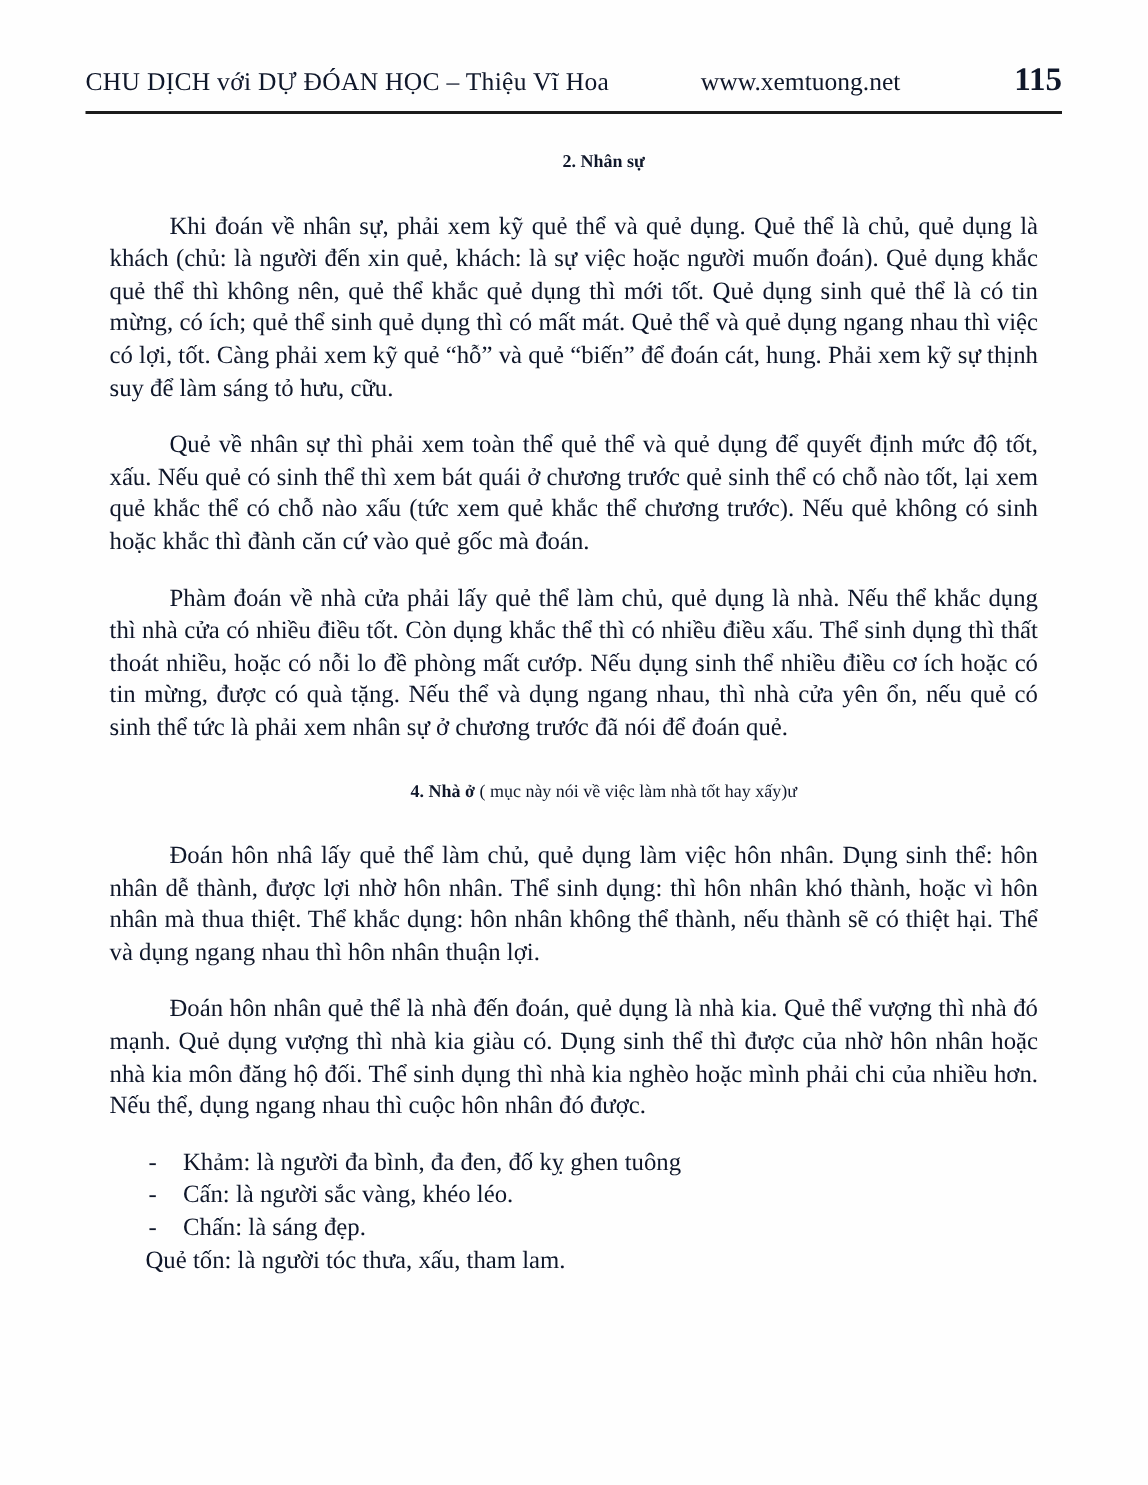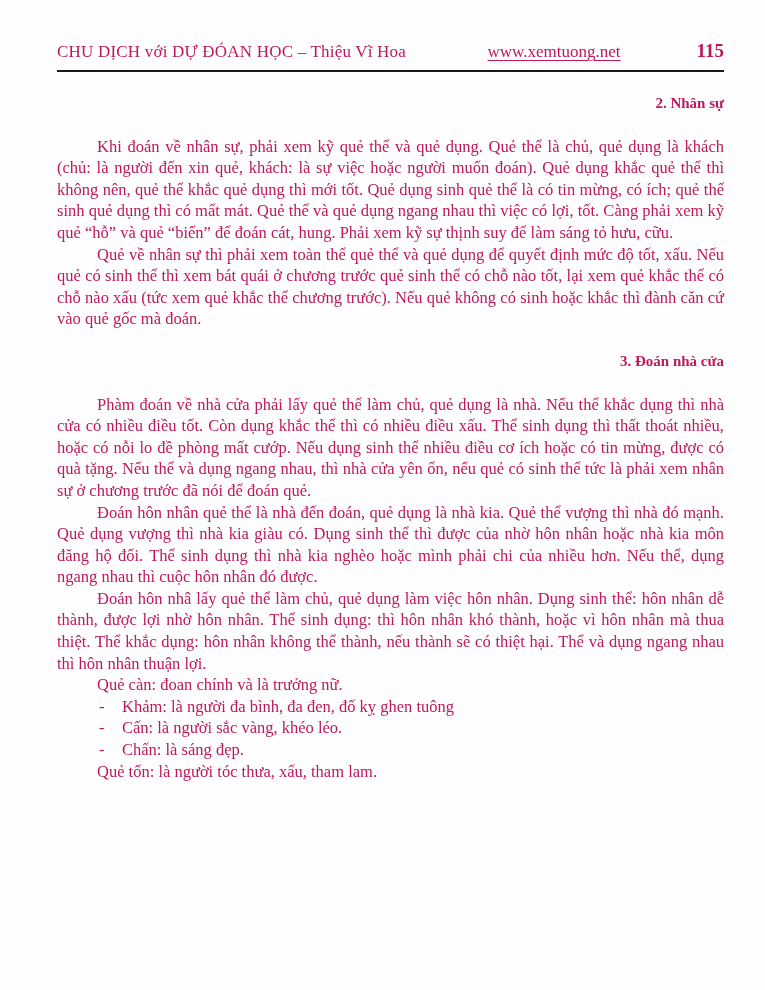--- a/index.html
+++ b/index.html
@@ -2,59 +2,59 @@
 <html><head>
 <meta charset="utf-8">
 <style>
   html, body { margin: 0; padding: 0; background: #ffffff; }
   .page {
     position: relative;
     width: 765px;
     height: 990px;
     box-sizing: border-box;
     background: #fefefe;
-    padding: 40px 41px 0 57px;
+    padding: 40px 57px 0 57px;
     font-family: "Liberation Serif", "DejaVu Serif", serif;
-    color: #be185d;
+    color: #0f172a;
     overflow: hidden;
   }
   .hdr {
     display: flex;
     align-items: baseline;
     font-size: 17px;
     white-space: nowrap;
   }
   .hdr-title { flex: 1 1 auto; letter-spacing: 0.2px; }
-  .hdr-url { text-decoration: underline; text-underline-offset: 3px; }
+  .hdr-url { text-underline-offset: 3px; }
   .hdr-page {
     margin-left: 76px;
     font-weight: bold;
-    font-size: 19px;
+    font-size: 22px;
     text-align: right;
   }
   .rule {
     border: 0;
     border-top: 2.5px solid #1c1c1c;
     margin: 8px 0 0 0;
   }
   .content {
     margin-top: 12px;
     font-size: 16.5px;
     line-height: 21.6px;
     text-align: justify;
   }
   .content h3 {
-    font-size: 15px;
+    font-size: 12px;
     font-weight: bold;
     margin: 21px 0;
     padding-left: 40px;
-    text-align: right;
+    text-align: center;
   }
   .content h3 .h-rest { font-weight: normal; }
-  .content p { margin: 0; text-indent: 40px; }
+  .content p { margin: 16px; text-indent: 40px; }
   .plain-line { margin: 0; padding-left: 40px; text-indent: 0; text-align: left; }
   .li {
     display: flex;
     margin: 0;
     padding-left: 42px;
     text-align: left;
   }
   .li .dash { width: 23px; flex: 0 0 auto; }
   .li .li-text { flex: 1 1 auto; }
 </style>
@@ -70,28 +70,27 @@
   </div>
 
   <hr class="rule">
 
   <div class="content">
 
     <h3>2. Nhân sự</h3>
     <p>Khi đoán về nhân sự, phải xem kỹ quẻ thể và quẻ dụng. Quẻ thể là chủ, quẻ dụng là khách (chủ: là người đến xin quẻ, khách: là sự việc hoặc người muốn đoán). Quẻ dụng khắc quẻ thể thì không nên, quẻ thể khắc quẻ dụng thì mới tốt. Quẻ dụng sinh quẻ thể là có tin mừng, có ích; quẻ thể sinh quẻ dụng thì có mất mát. Quẻ thể và quẻ dụng ngang nhau thì việc có lợi, tốt. Càng phải xem kỹ quẻ “hỗ” và quẻ “biến” để đoán cát, hung. Phải xem kỹ sự thịnh suy để làm sáng tỏ hưu, cữu.</p>
     <p>Quẻ về nhân sự thì phải xem toàn thể quẻ thể và quẻ dụng để quyết định mức độ tốt, xấu. Nếu quẻ có sinh thể thì xem bát quái ở chương trước quẻ sinh thể có chỗ nào tốt, lại xem quẻ khắc thể có chỗ nào xấu (tức xem quẻ khắc thể chương trước). Nếu quẻ không có sinh hoặc khắc thì đành căn cứ vào quẻ gốc mà đoán.</p>
 
-    <h3>3. Đoán nhà cửa</h3>
     <p>Phàm đoán về nhà cửa phải lấy quẻ thể làm chủ, quẻ dụng là nhà. Nếu thể khắc dụng thì nhà cửa có nhiều điều tốt. Còn dụng khắc thể thì có nhiều điều xấu. Thể sinh dụng thì thất thoát nhiều, hoặc có nỗi lo đề phòng mất cướp. Nếu dụng sinh thể nhiều điều cơ ích hoặc có tin mừng, được có quà tặng. Nếu thể và dụng ngang nhau, thì nhà cửa yên ổn, nếu quẻ có sinh thể tức là phải xem nhân sự ở chương trước đã nói để đoán quẻ.</p>
 
+    <h3><span>4. Nhà ở</span><span class="h-rest"> ( mục này nói về việc làm nhà tốt hay xấy)ư</span></h3>
 
+    <p>Đoán hôn nhâ lấy quẻ thể làm chủ, quẻ dụng làm việc hôn nhân. Dụng sinh thể: hôn nhân dễ thành, được lợi nhờ hôn nhân. Thể sinh dụng: thì hôn nhân khó thành, hoặc vì hôn nhân mà thua thiệt. Thể khắc dụng: hôn nhân không thể thành, nếu thành sẽ có thiệt hại. Thể và dụng ngang nhau thì hôn nhân thuận lợi.</p>
     <p>Đoán hôn nhân quẻ thể là nhà đến đoán, quẻ dụng là nhà kia. Quẻ thể vượng thì nhà đó mạnh. Quẻ dụng vượng thì nhà kia giàu có. Dụng sinh thể thì được của nhờ hôn nhân hoặc nhà kia môn đăng hộ đối. Thể sinh dụng thì nhà kia nghèo hoặc mình phải chi của nhiều hơn. Nếu thể, dụng ngang nhau thì cuộc hôn nhân đó được.</p>
-    <p>Đoán hôn nhâ lấy quẻ thể làm chủ, quẻ dụng làm việc hôn nhân. Dụng sinh thể: hôn nhân dễ thành, được lợi nhờ hôn nhân. Thể sinh dụng: thì hôn nhân khó thành, hoặc vì hôn nhân mà thua thiệt. Thể khắc dụng: hôn nhân không thể thành, nếu thành sẽ có thiệt hại. Thể và dụng ngang nhau thì hôn nhân thuận lợi.</p>
 
-    <div class="plain-line">Quẻ càn: đoan chính và là trưởng nữ.</div>
 
     <div class="li">
       <span class="dash">-</span>
       <span class="li-text">Khảm: là người đa bình, đa đen, đố kỵ  ghen tuông</span>
     </div>
     <div class="li">
       <span class="dash">-</span>
       <span class="li-text">Cấn: là người sắc vàng, khéo léo.</span>
     </div>
     <div class="li">

